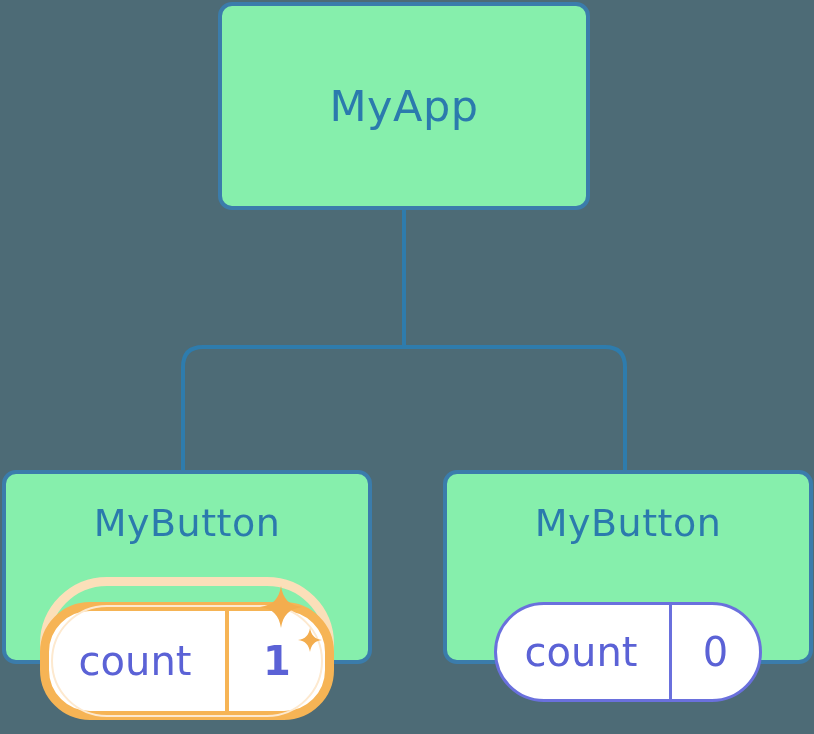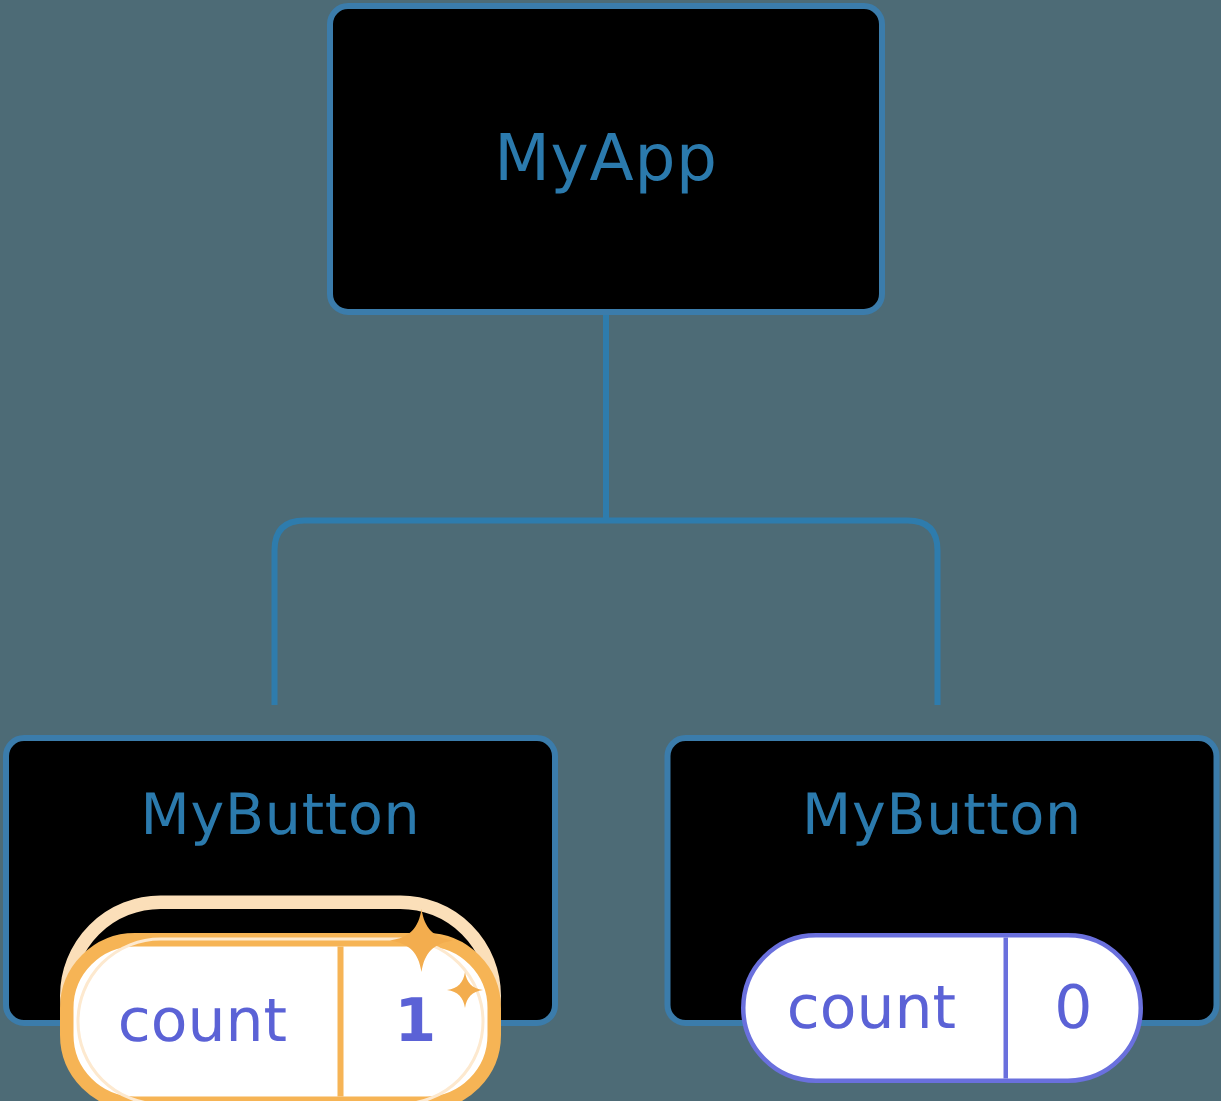--- a/index.html
+++ b/index.html
@@ -23,38 +23,38 @@
     left: 0;
     top: 0;
     width: 814px;
     height: 734px;
     pointer-events: none;
   }
 
   
   .node {
     position: absolute;
-    background: #000000;
+    background: #86efac;
     border: 4px solid #3b7cab;
     border-radius: 14px;
     box-sizing: border-box;
     z-index: 2;
   }
   .node-root {
     left: 218px;
     top: 2px;
     width: 372px;
     height: 208px;
     display: flex;
     align-items: center;
     justify-content: center;
   }
   .node-child {
     height: 194px;
-    top: 490px;
+    top: 470px;
     padding-top: 30px;
     box-sizing: border-box;
   }
   .node-child-left  { left: 2px;   width: 370px; }
   .node-child-right { left: 443px; width: 370px; }
 
   .node-title {
     color: #2b7aad;
     font-size: 43px;
     letter-spacing: 0.5px;

